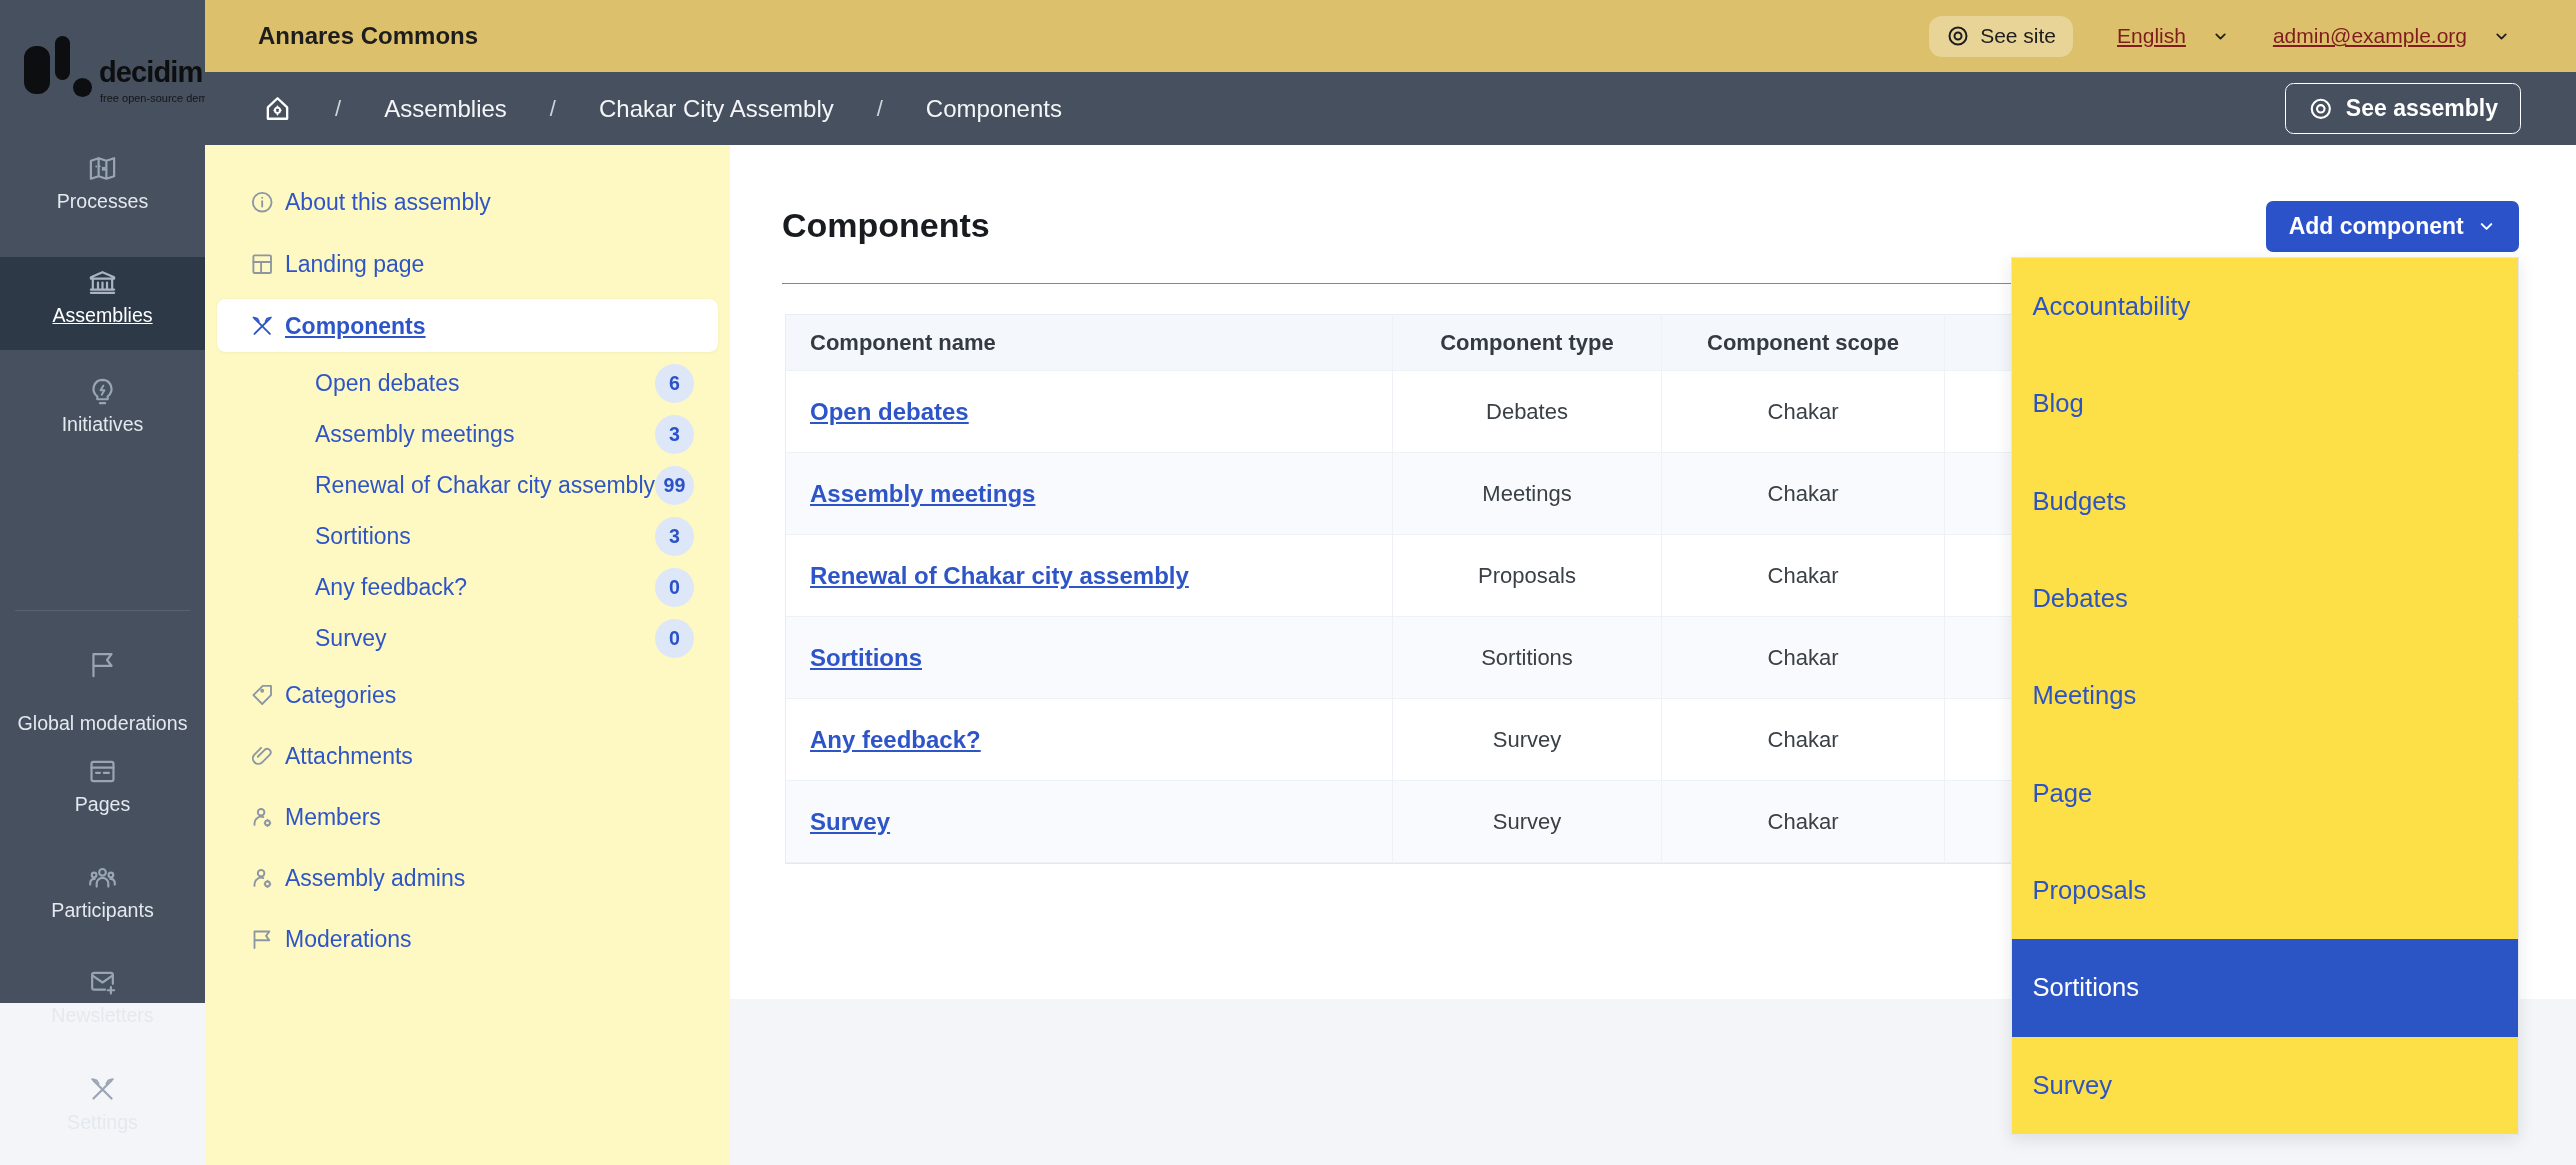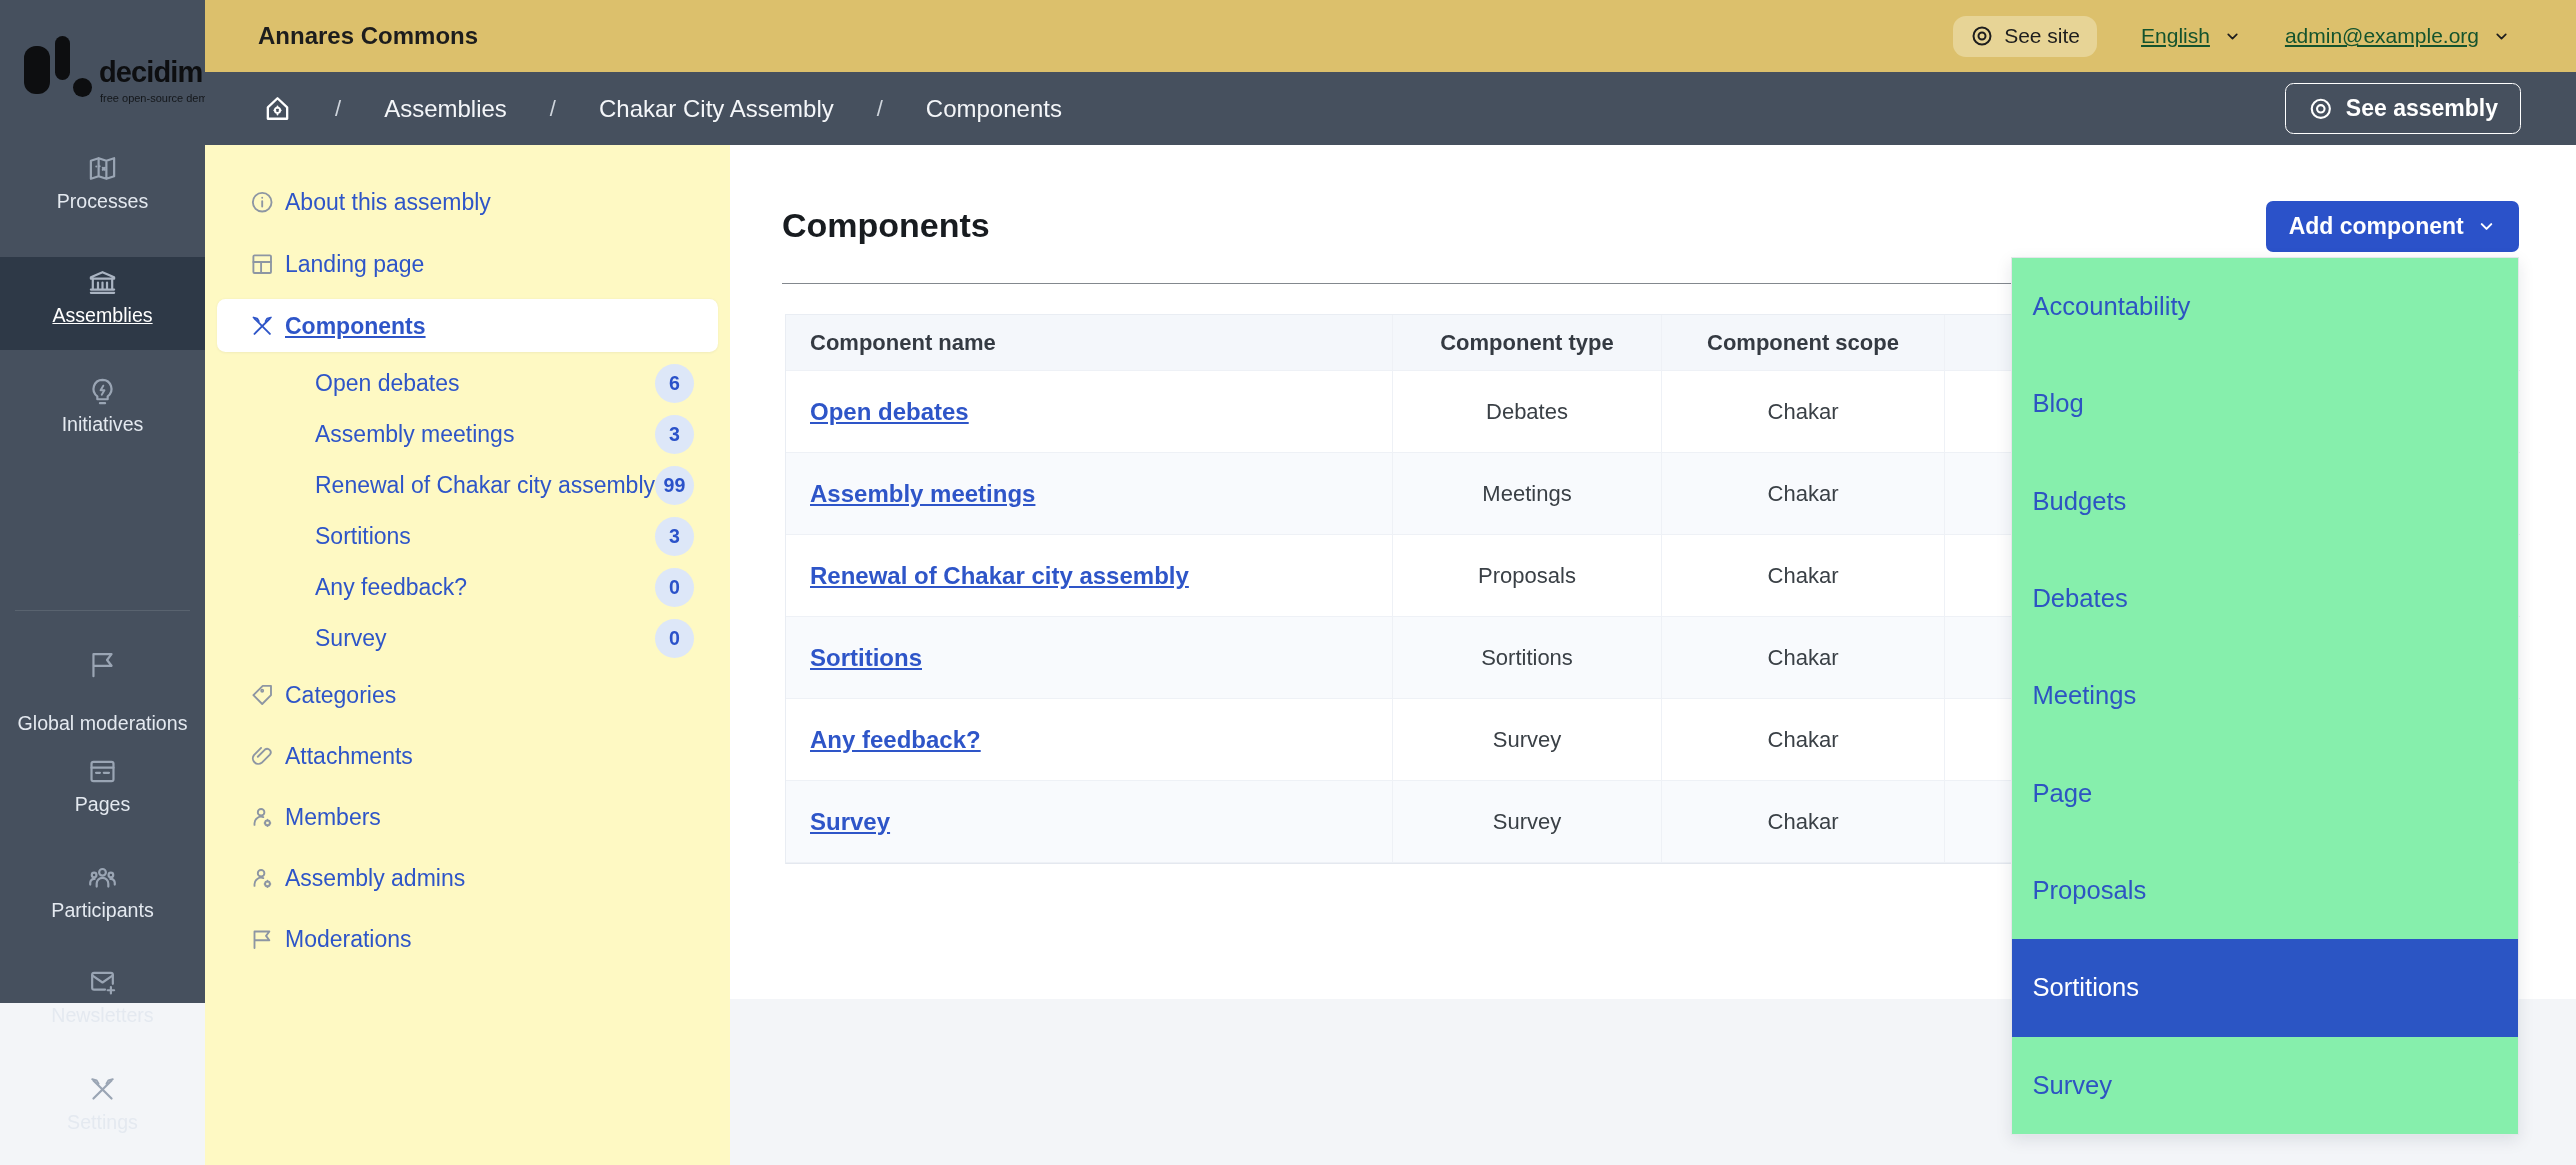--- a/index.html
+++ b/index.html
@@ -22,21 +22,21 @@
   .nav-active .nav-item-inner{position:absolute;left:0;top:10.2px;width:205px;display:flex;flex-direction:column;align-items:center;gap:6.8px;}
   .nav-active svg{width:31px;height:31px;stroke:#aab4c2;fill:none;stroke-width:1.7;stroke-linecap:round;stroke-linejoin:round;}
   .nav-active .nav-label{text-decoration:underline;color:#fff;}
   .nav-divider{left:15.3px;width:175px;height:0;border-top:0.9px solid #59636f;}
 
   
   .topbar{left:205px;top:0;width:2371px;height:72px;background:#dcc06c;z-index:6;display:flex;align-items:center;}
   .org-name{position:absolute;left:53px;font-size:24px;font-weight:700;color:#1d1d1d;}
   .topbar-right{position:absolute;right:66px;display:flex;align-items:center;gap:44px;}
   .see-site-pill{display:flex;align-items:center;gap:10.2px;background:#e7d496;border-radius:13px;padding:8.5px 17px;font-size:21px;color:#1d1d1d;cursor:pointer;}
-  .tb-link{display:flex;align-items:center;gap:14px;font-size:21px;color:#14532d;cursor:pointer;}
+  .tb-link{display:flex;align-items:center;gap:26px;font-size:21px;color:#7f1d1d;cursor:pointer;}
   .tb-link .lbl{text-decoration:underline;}
   .icon-eye-svg{width:24px;height:24px;stroke:#1d1d1d;fill:none;stroke-width:2;}
   .chev{width:17px;height:17px;stroke:#1d1d1d;fill:none;stroke-width:2.4;stroke-linecap:round;stroke-linejoin:round;}
 
   
   .crumbbar{left:205px;top:72px;width:2371px;height:73px;background:#46505e;z-index:6;display:flex;align-items:center;}
   .crumbs{position:absolute;left:58px;display:flex;align-items:center;gap:43px;color:#fff;}
   .crumb{font-size:24px;color:#f4f6f9;cursor:pointer;}
   .crumb-sep{font-size:22px;color:#cfd5dd;}
   .home-ic{width:29px;height:29px;stroke:#fff;fill:none;stroke-width:1.9;stroke-linecap:round;stroke-linejoin:round;cursor:pointer;}
@@ -72,21 +72,21 @@
   .tcell{display:flex;align-items:center;border-right:0.9px solid #eef1f6;border-bottom:0.9px solid #eef1f6;overflow:hidden;}
   .tcell:last-child{border-right:none;}
   .th-cell{font-size:22px;font-weight:700;color:#343a42;}
   .name-cell{padding-left:24px;}
   .th-name{justify-content:flex-start;padding-left:24px;}
   .c-center{justify-content:center;}
   .row-link{font-size:24px;font-weight:700;color:#2e55c8;text-decoration:underline;cursor:pointer;white-space:nowrap;}
   .cell-text{font-size:22px;color:#3a4046;}
 
   
-  .dropdown{left:2011px;top:257px;width:508px;height:878px;background:#86efac;border:0.9px solid #e4e6ea;box-shadow:0 5.1px 15.3px rgba(20,30,50,0.10);z-index:20;display:flex;flex-direction:column;}
+  .dropdown{left:2011px;top:257px;width:508px;height:878px;background:#fde047;border:0.9px solid #e4e6ea;box-shadow:0 5.1px 15.3px rgba(20,30,50,0.10);z-index:20;display:flex;flex-direction:column;}
   .dd-item{flex:1;display:flex;align-items:center;padding-left:20.4px;font-size:25.6px;color:#2d54c2;cursor:pointer;}
   .dd-item.active{background:#2b55c4;color:#fff;}
 </style>
 </head>
 <body>
 
 <div class="page">
 
   <div class="abs sidebar">
     <div class="abs logo">

